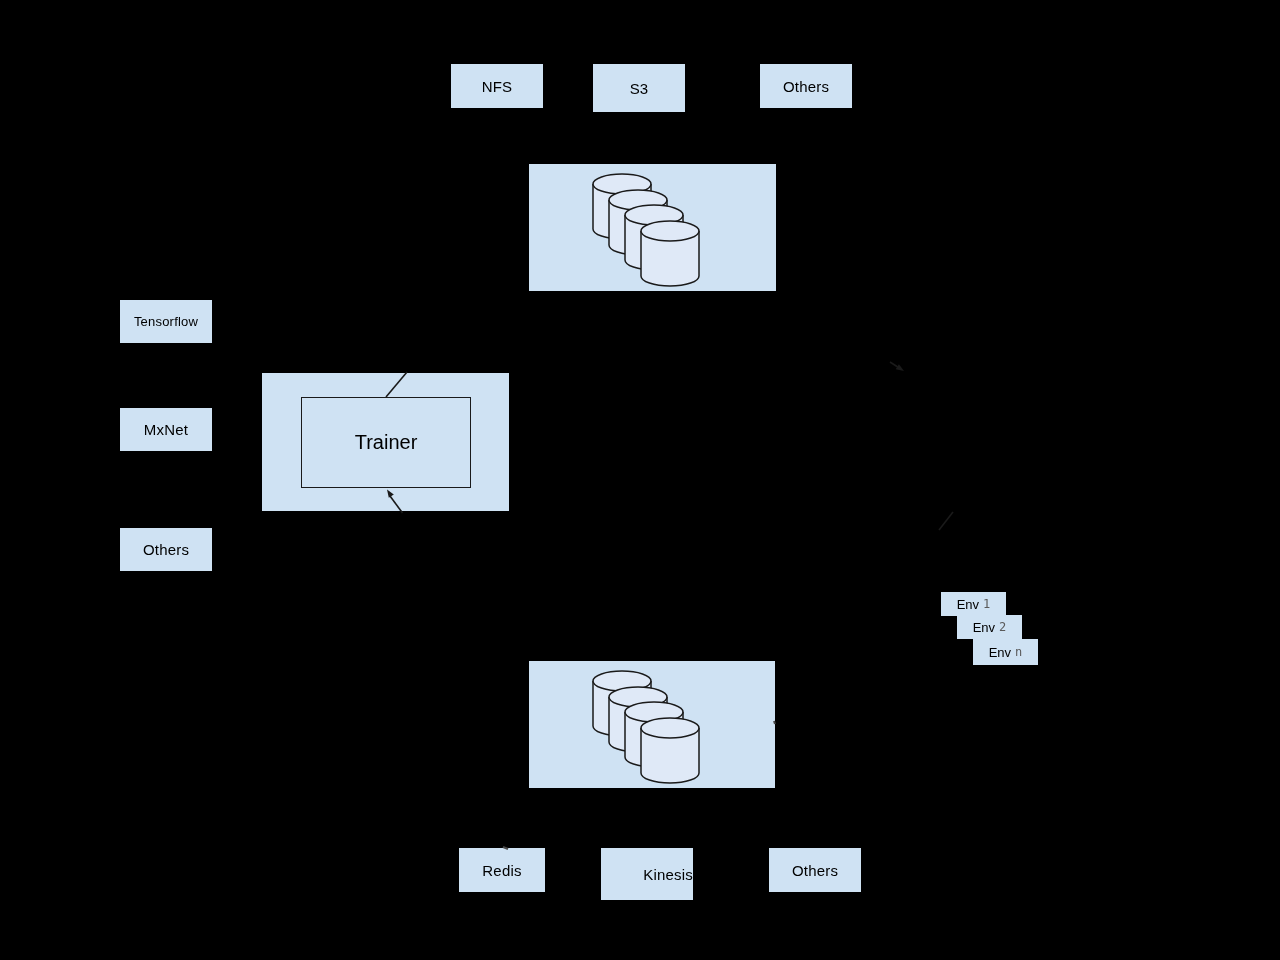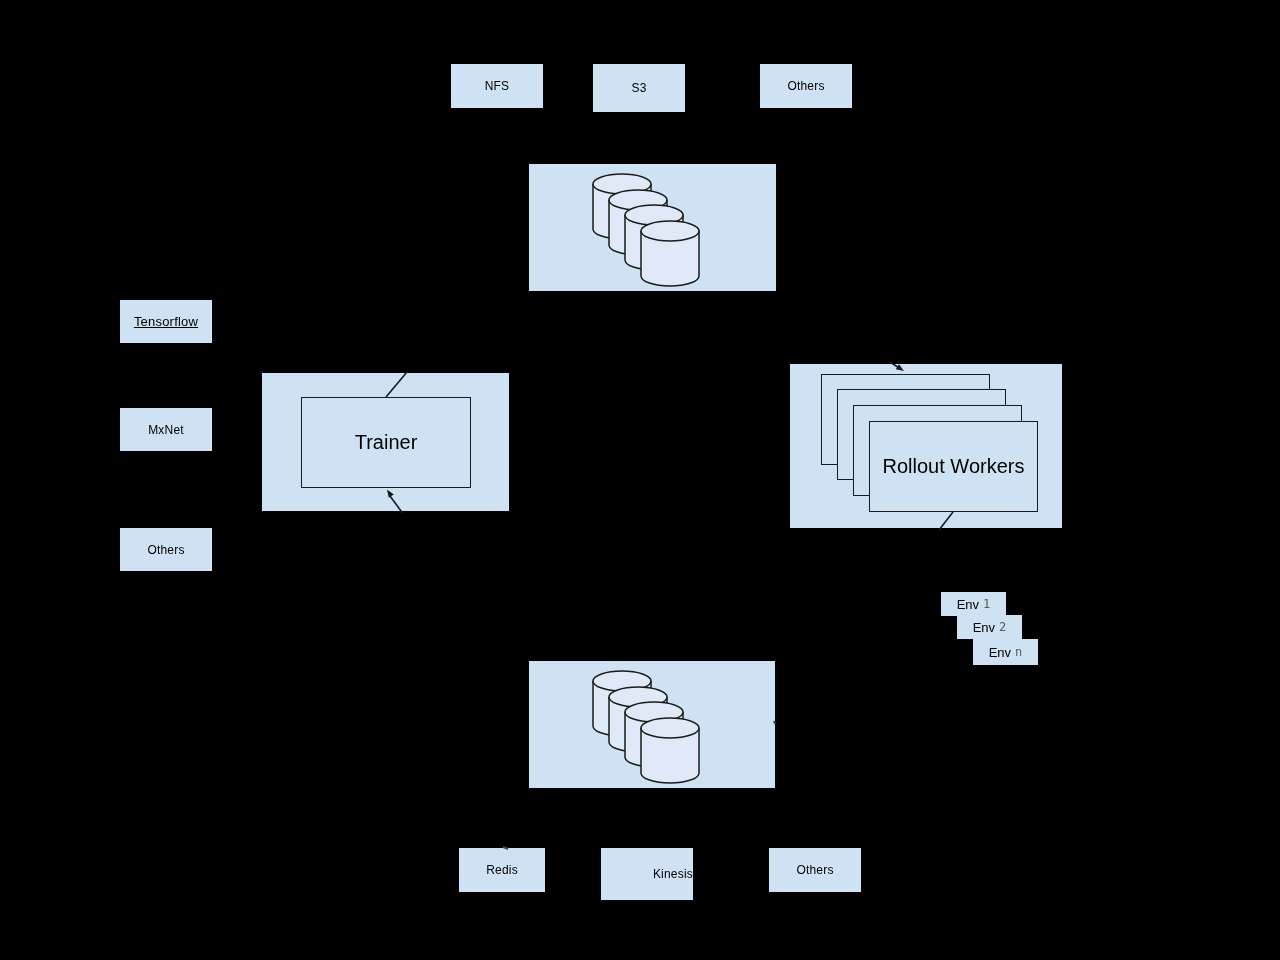--- a/index.html
+++ b/index.html
@@ -19,21 +19,21 @@
     overflow:hidden;
   }
   .stage{position:absolute;left:0;top:0;width:1280px;height:960px;}
   .box{
     position:absolute;
     background:var(--box_fill);
     color:var(--text);
     display:flex;
     align-items:center;
     justify-content:center;
-    font-size:12px;
+    font-size:15px;
     letter-spacing:.2px;
   }
   .box.small-label{font-size:13px;}
   .panel{
     position:absolute;
     background:var(--box_fill);
   }
   .inner-rect{
     position:absolute;
     background:var(--box_fill);
@@ -104,44 +104,36 @@
         <path class="cyl" d="M0,10 V55 a29,10 0 0 0 58,0 V10"></path>
         <ellipse class="cyl" cx="29" cy="10" rx="29" ry="10"></ellipse>
       </g>
       <g transform="translate(112,57)">
         <path class="cyl" d="M0,10 V55 a29,10 0 0 0 58,0 V10"></path>
         <ellipse class="cyl" cx="29" cy="10" rx="29" ry="10"></ellipse>
       </g>
     </svg>
   </div>
 
-  <div class="box small-label" style="left:120px;top:300px;width:92px;height:43px;text-decoration:underline;">
+  <div class="box small-label" style="left:120px;top:300px;width:92px;height:43px;">
     <span>Tensorflow</span>
   </div>
   <div class="box" style="left:120px;top:408px;width:92px;height:43px;">
     <span>MxNet</span>
   </div>
   <div class="box" style="left:120px;top:528px;width:92px;height:43px;">
     <span>Others</span>
   </div>
 
   <div class="panel" style="left:262px;top:373px;width:247px;height:138px;">
     <div class="inner-rect" style="left:39px;top:24px;width:170px;height:91px;">
       <span>Trainer</span>
     </div>
   </div>
 
-  <div class="panel" style="left:790px;top:364px;width:272px;height:164px;">
-    <div class="stack-rect" style="left:31px;top:10px;"></div>
-    <div class="stack-rect" style="left:47px;top:25px;"></div>
-    <div class="stack-rect" style="left:63px;top:41px;"></div>
-    <div class="stack-rect" style="left:79px;top:57px;">
-      <span>Rollout Workers</span>
-    </div>
-  </div>
 
   <div class="env-box" style="left:941px;top:582px;width:65px;height:24px;">
     <span>Env</span>
       <span class="env-index">1</span>
   </div>
   <div class="env-box" style="left:957px;top:605px;width:65px;height:24px;">
     <span>Env</span>
       <span class="env-index">2</span>
   </div>
   <div class="env-box" style="left:973px;top:629px;width:65px;height:26px;">

